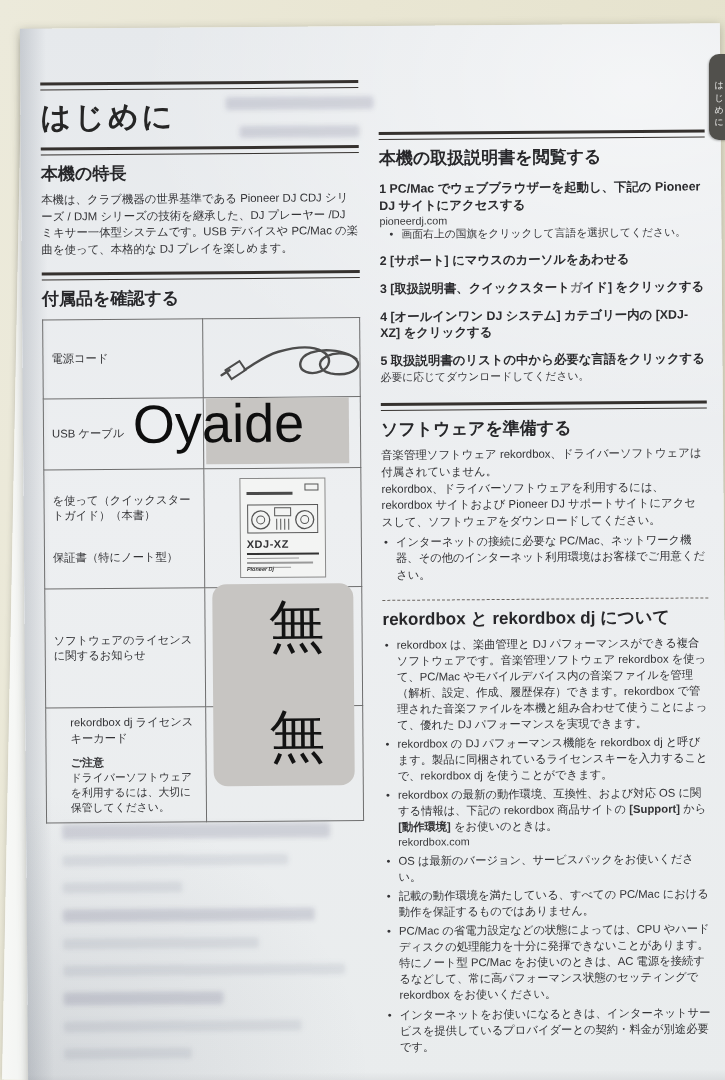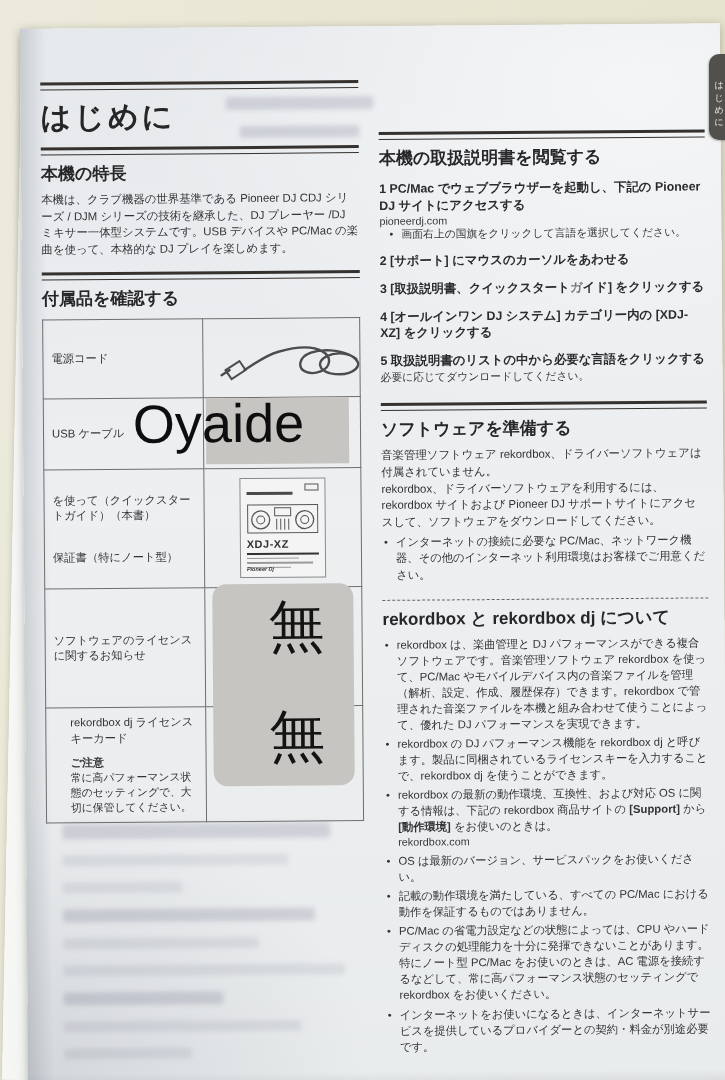--- a/index.html
+++ b/index.html
@@ -184,21 +184,21 @@
             </td>
           </tr>
           <tr>
             <td class="c1 top" style="height:104px;">ソフトウェアのライセンスに関するお知らせ</td>
             <td></td>
           </tr>
           <tr>
             <td class="c1 top" style="height:96px;padding-left:24px;">
               <span>rekordbox dj ライセンスキーカード</span>
               <div class="note-t">ご注意</div>
-              <div class="note-b">常に高パフォーマンス状態のセッティングで、大切に保管してください。</div>
+              <div class="note-b">ドライバーソフトウェアを利用するには、大切に保管してください。</div>
             </td>
             <td></td>
           </tr>
         </tbody>
           </table>
 
         <div class="gray-usb"></div>
         <div class="oyaide">Oyaide</div>
         <div class="gray-none">
           <span class="none-ch none-1">無</span>

